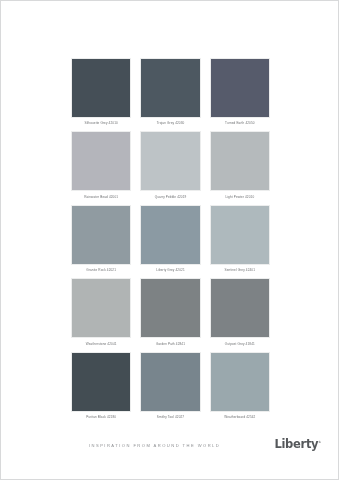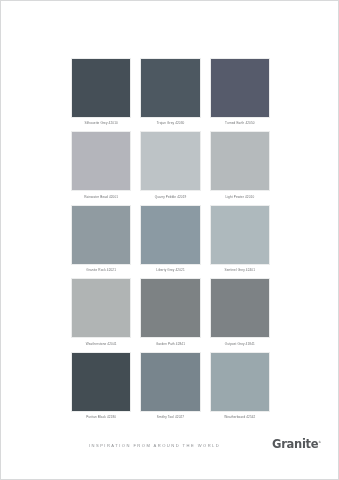--- a/index.html
+++ b/index.html
@@ -172,16 +172,16 @@
       <div class="swatch-cell">
         <div class="chip" style="background-color: rgb(154, 168, 173);"></div>
         <div class="chip-label">Weatherboard 42542</div>
       </div>
 
     </div>
   </div>
 
   <div class="footer">
     <div class="tagline" style="color: rgb(142, 144, 147);">INSPIRATION FROM AROUND THE WORLD</div>
-    <div class="brand" style="color: rgb(85, 88, 91);"><span>Granite</span><span class="brand-tm">®</span></div>
+    <div class="brand" style="color: rgb(85, 88, 91);"><span>Liberty</span><span class="brand-tm">®</span></div>
   </div>
 
 </div>
 
 </body></html>

